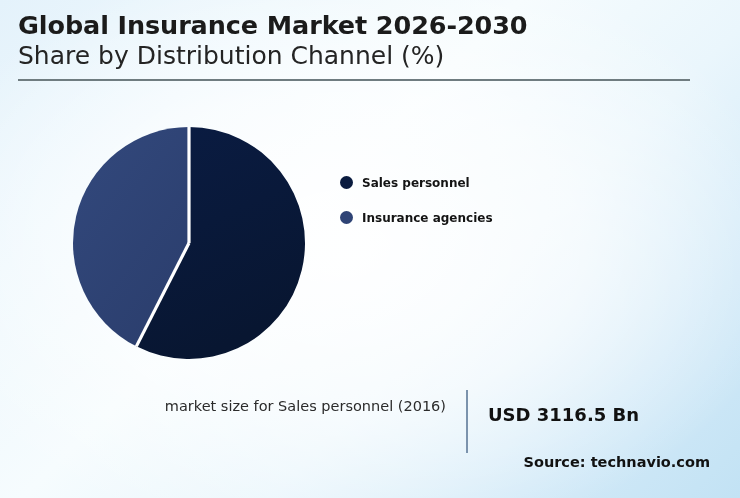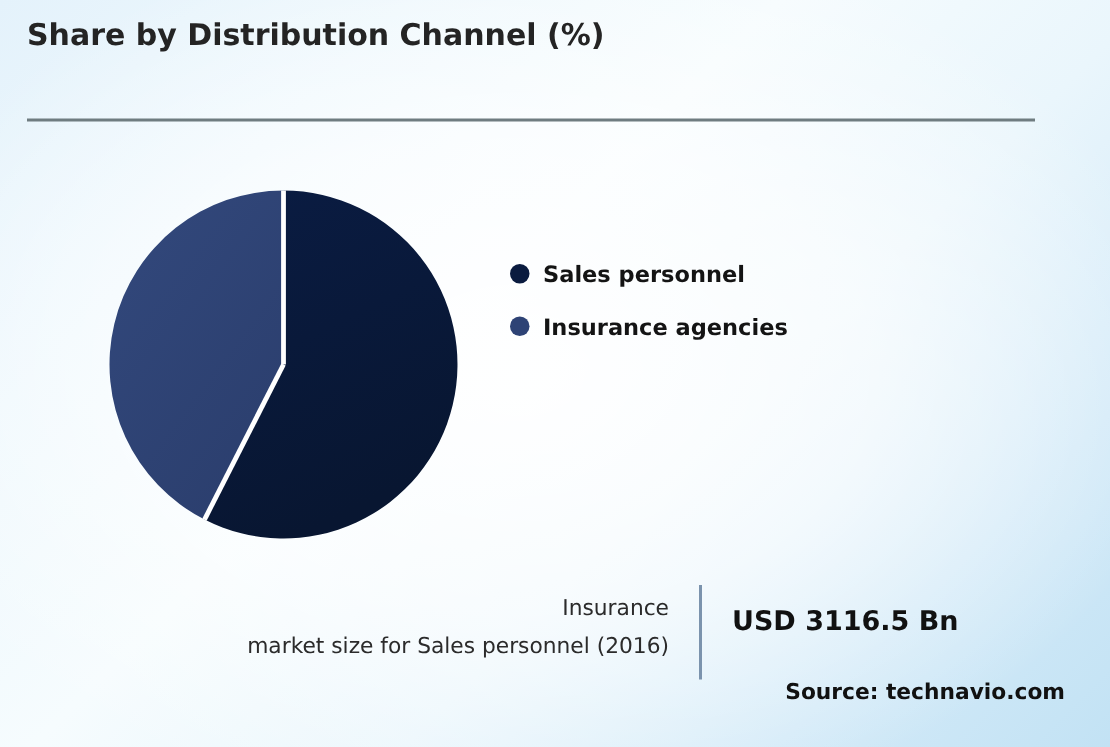--- a/index.html
+++ b/index.html
@@ -33,22 +33,22 @@
   }
   .title-main {
     font-size: 25.5px;
     font-weight: bold;
     color: #1b1b1b;
     letter-spacing: -0.1px;
     line-height: 1.18;
     white-space: nowrap;
   }
   .title-sub {
-    font-size: 20px;
-    font-weight: bold;
+    font-size: 25px;
+    font-weight: normal;
     color: #242424;
     line-height: 1.2;
     margin-top: 1px;
     white-space: nowrap;
   }
   .title-rule {
     position: absolute;
     left: 18px;
     top: 79px;
     width: 672px;
@@ -84,21 +84,21 @@
     margin-bottom: 14px;
   }
   .legend-dot {
     width: 13px;
     height: 13px;
     border-radius: 50%;
     flex: 0 0 auto;
     margin-right: 9px;
   }
   .legend-label {
-    font-size: 15px;
+    font-size: 12px;
     font-weight: bold;
     color: #141414;
     white-space: nowrap;
   }
 
   
   .stat {
     position: absolute;
     left: 120px;
     top: 388px;
@@ -143,20 +143,21 @@
     color: #111111;
     white-space: nowrap;
   }
 </style>
 </head>
 <body>
 
 <div id="infographic">
 
   <div class="header">
+    <div class="title-main">Global Insurance Market 2026-2030</div>
     <div class="title-sub">Share by Distribution Channel (%)</div>
   </div>
   <div class="title-rule"></div>
 
   <div class="pie-wrap">
     <svg class="pie-svg" viewBox="0 0 238 238">
       <defs>
         <linearGradient id="gradDark" x1="0" y1="0" x2="0.35" y2="1">
           <stop offset="0%" stop-color="#0a1c43"></stop>
           <stop offset="100%" stop-color="#081631"></stop>
@@ -182,21 +183,20 @@
       <span class="legend-label">Sales personnel</span>
     </div>
     <div class="legend-row">
       <span class="legend-dot" style="background:#2e4375"></span>
       <span class="legend-label">Insurance agencies</span>
     </div>
   </div>
 
   <div class="stat">
     <div class="stat-desc">
-      <div>Insurance</div>
       <div>market size for Sales personnel (2016)</div>
     </div>
     <div class="stat-divider"></div>
     <div class="stat-value">USD 3116.5 Bn</div>
   </div>
 
   <div class="source">Source: technavio.com</div>
 
 </div>
 

